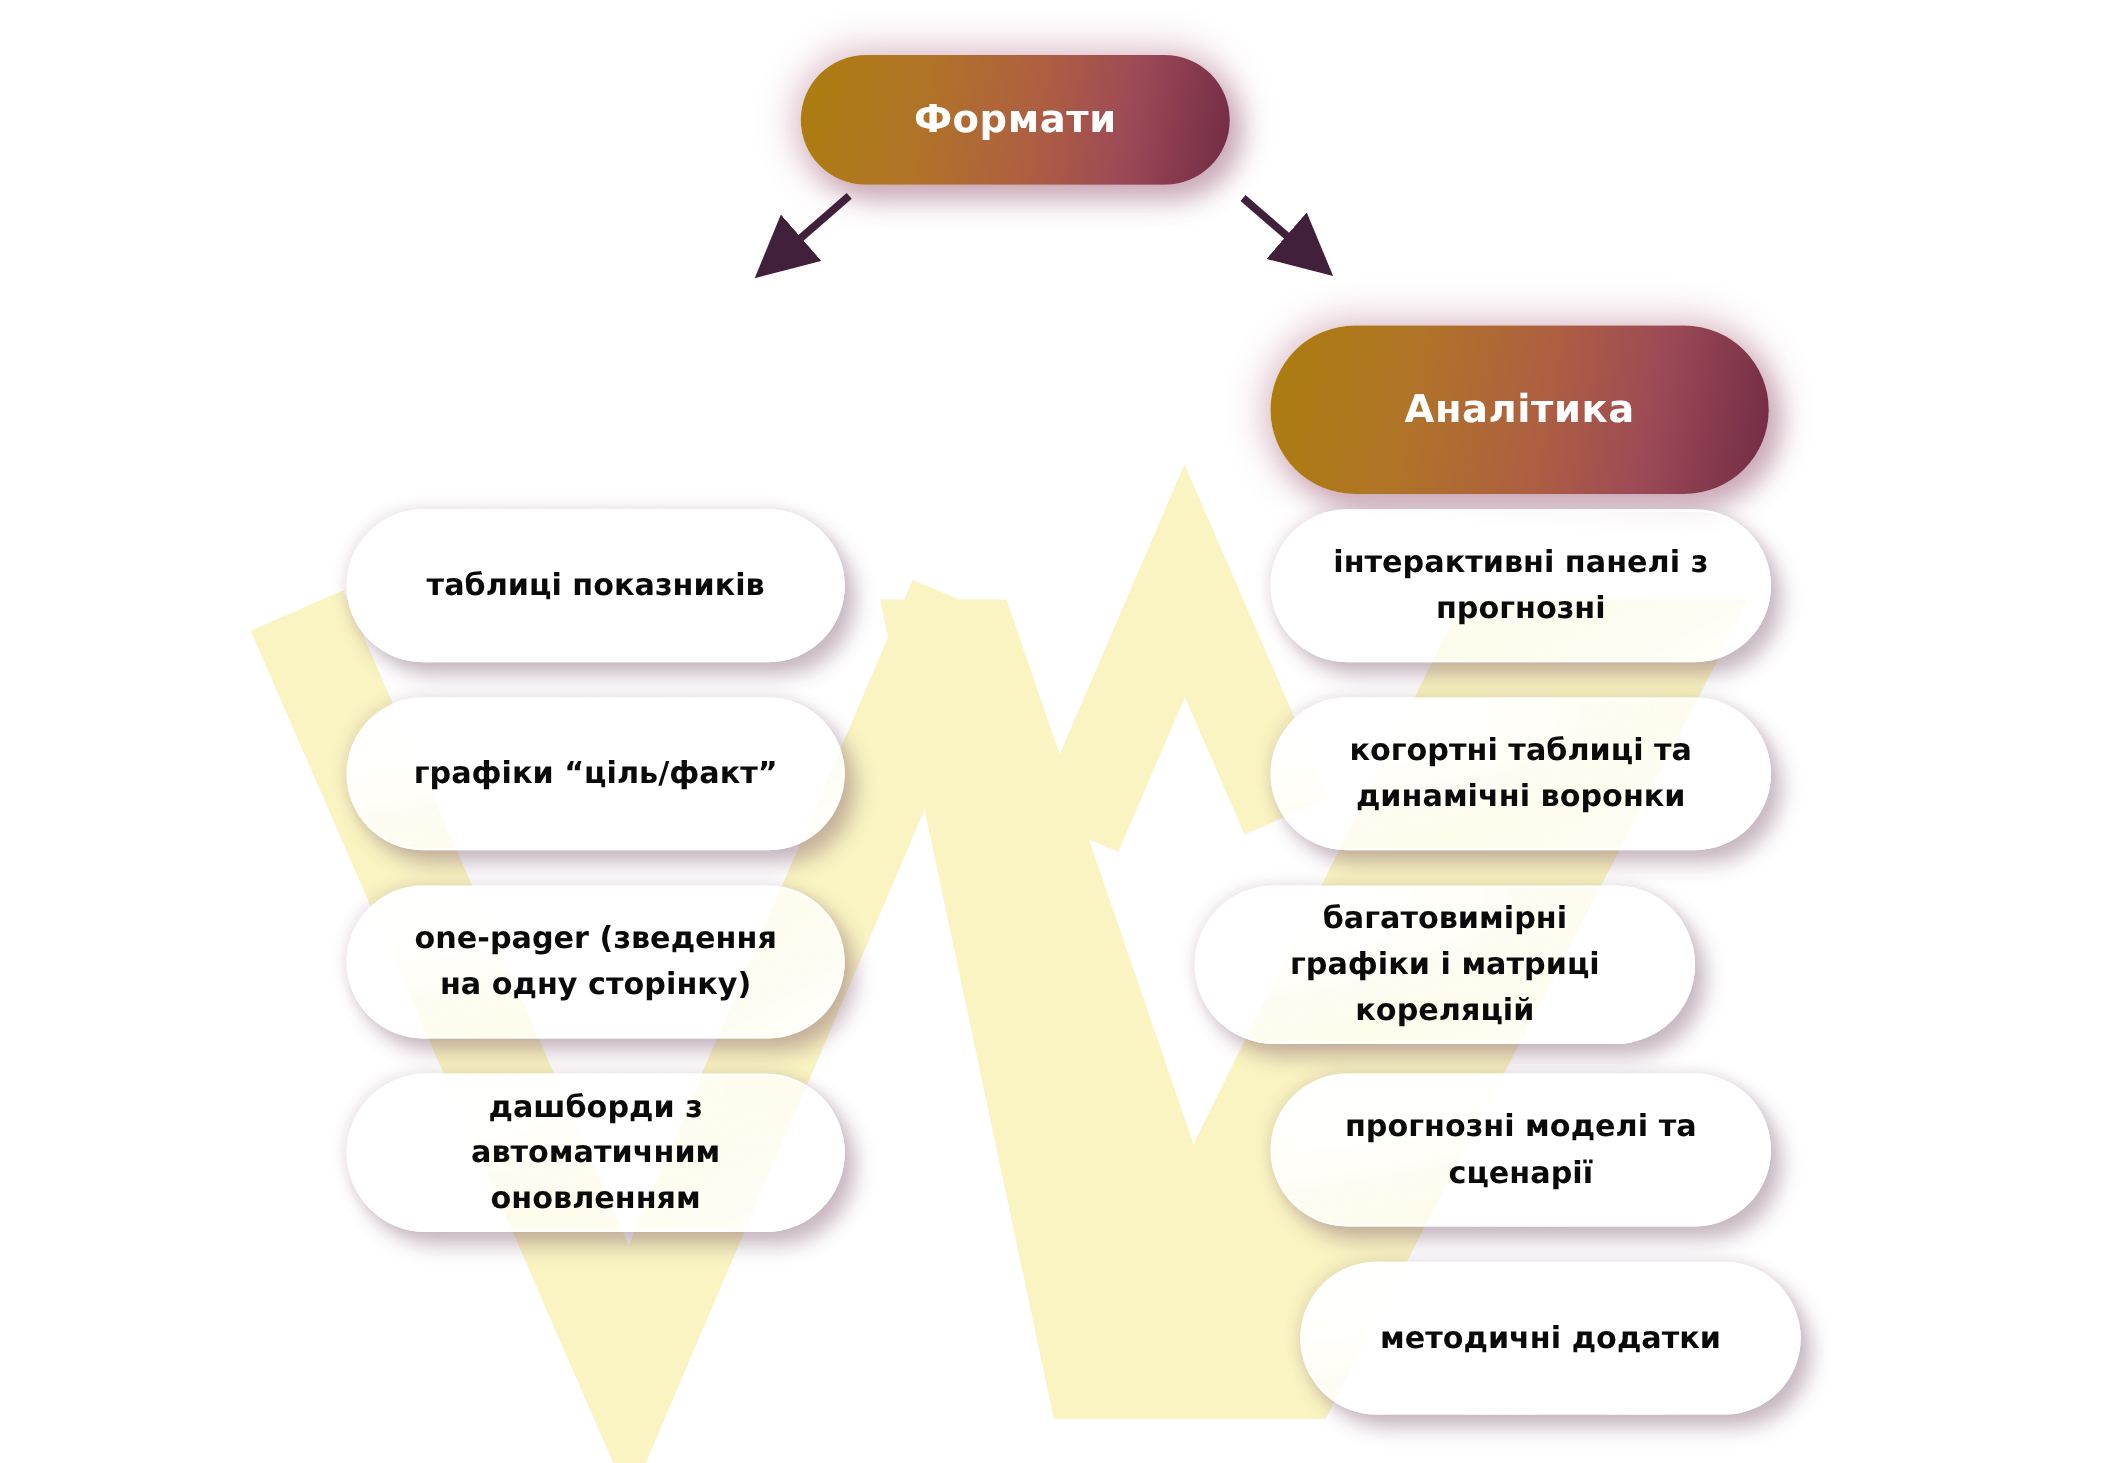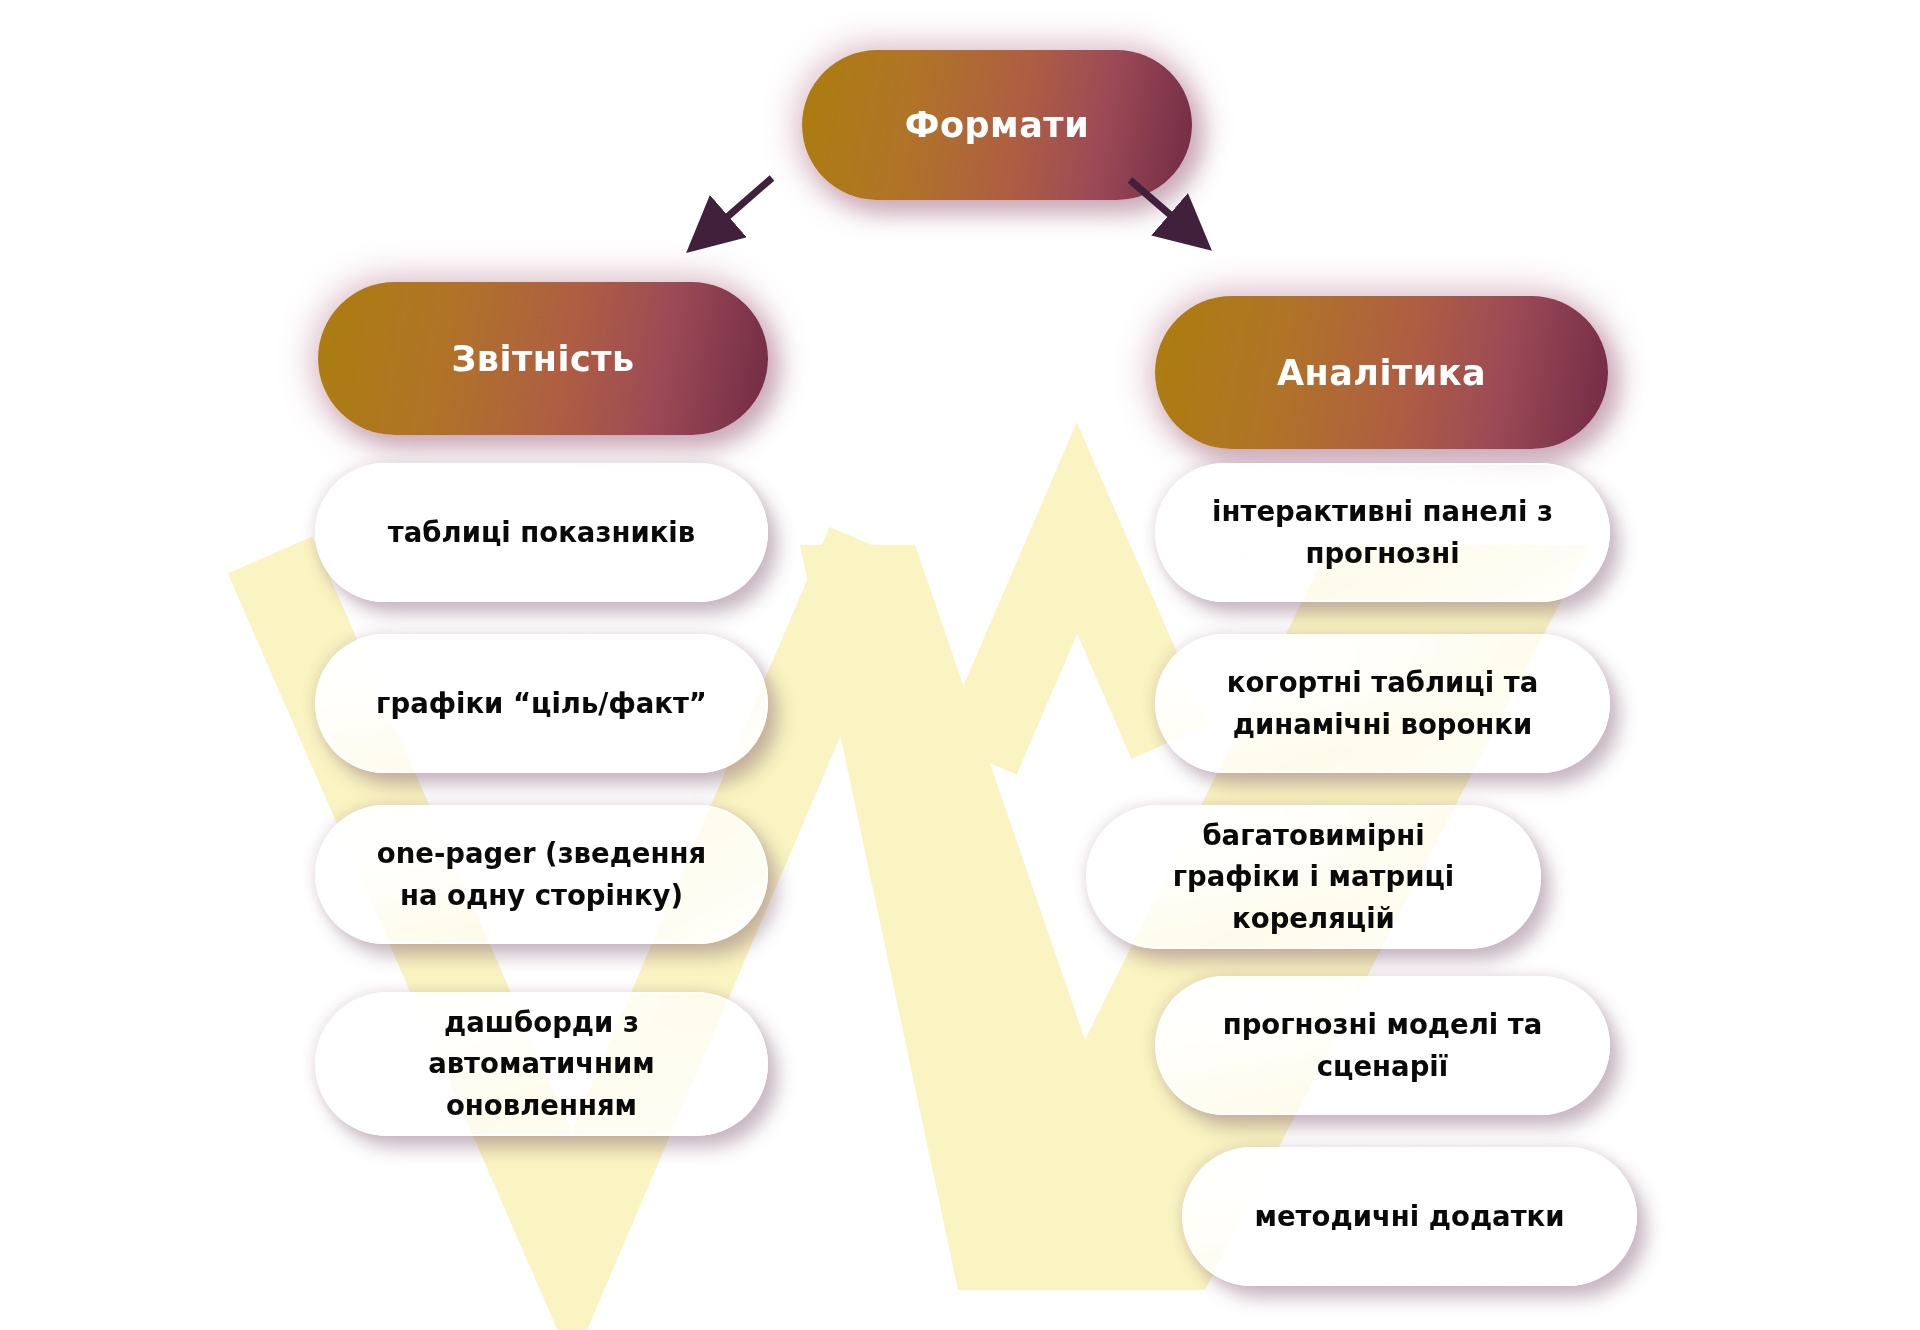--- a/index.html
+++ b/index.html
@@ -34,42 +34,39 @@
 <body>
 
 <div class="canvas">
 
   <svg class="watermark" width="1920" height="1330" viewBox="0 0 1920 1330">
     <polyline points="270,555 572,1248 872,545" fill="none" stroke="#F9F4C1" stroke-width="92" stroke-linejoin="miter" stroke-linecap="butt"></polyline>
     <polyline points="978,758 1077,528 1170,742" fill="none" stroke="#F9F4C1" stroke-width="84" stroke-linejoin="miter" stroke-linecap="butt"></polyline>
     <polygon points="800,545 915,545 1085,1040 1330,545 1590,545 1205,1290 958,1290" fill="#F9F4C1"></polygon>
   </svg>
 
-  <div class="node head" style="left:802px;top:50px;width:390px;height:150px;">
+  <div class="node head" style="left:728px;top:50px;width:390px;height:118px;">
     <span>Формати</span>
   </div>
 
-  <div class="node head" style="left:318px;top:282px;width:450px;height:153px;">
-    <span>Звітність</span>
-  </div>
   <div class="node head" style="left:1155px;top:296px;width:453px;height:153px;">
     <span>Аналітика</span>
   </div>
 
   <div id="leaf-layer">
       <div class="node leaf" style="left: 315px; top: 463px; width: 453px; min-height: 139px; text-align: right;">
         <span>таблиці показників</span>
       </div>
       <div class="node leaf" style="left: 315px; top: 634px; width: 453px; min-height: 139px;">
         <span>графіки “ціль/факт”</span>
       </div>
       <div class="node leaf" style="left: 315px; top: 805px; width: 453px; min-height: 139px; align-items: center;">
         <span>one-pager (зведення на одну сторінку)</span>
       </div>
-      <div class="node leaf" style="left: 315px; top: 976px; width: 453px; min-height: 139px; margin-top: 16px;">
+      <div class="node leaf" style="left: 315px; top: 976px; width: 453px; min-height: 139px;">
         <span>дашборди з автоматичним оновленням</span>
       </div>
       <div class="node leaf" style="left: 1155px; top: 463px; width: 455px; min-height: 139px;">
         <span>інтерактивні панелі з прогнозні</span>
       </div>
       <div class="node leaf" style="left: 1155px; top: 634px; width: 455px; min-height: 139px;">
         <span>когортні таблиці та динамічні воронки</span>
       </div>
       <div class="node leaf" style="left: 1086px; top: 805px; width: 455px; min-height: 139px; text-align: center;">
         <span>багатовимірні графіки і матриці кореляцій</span>

